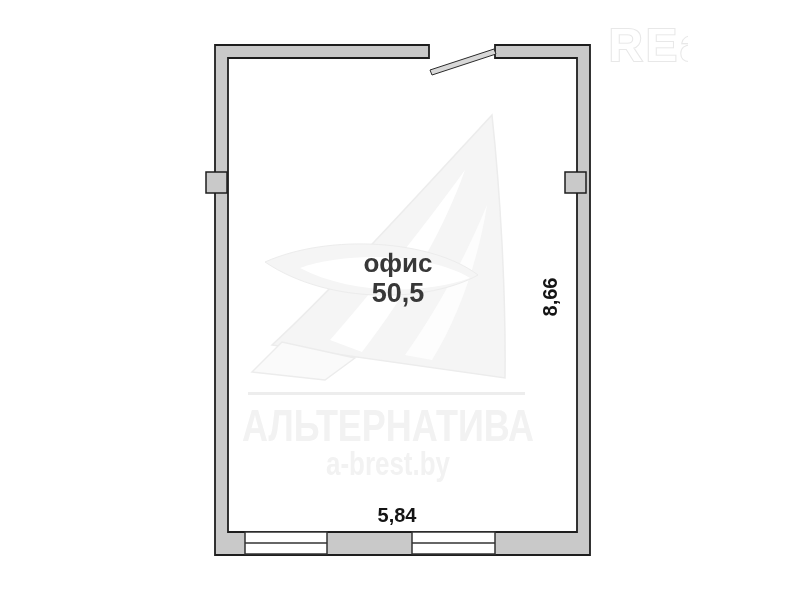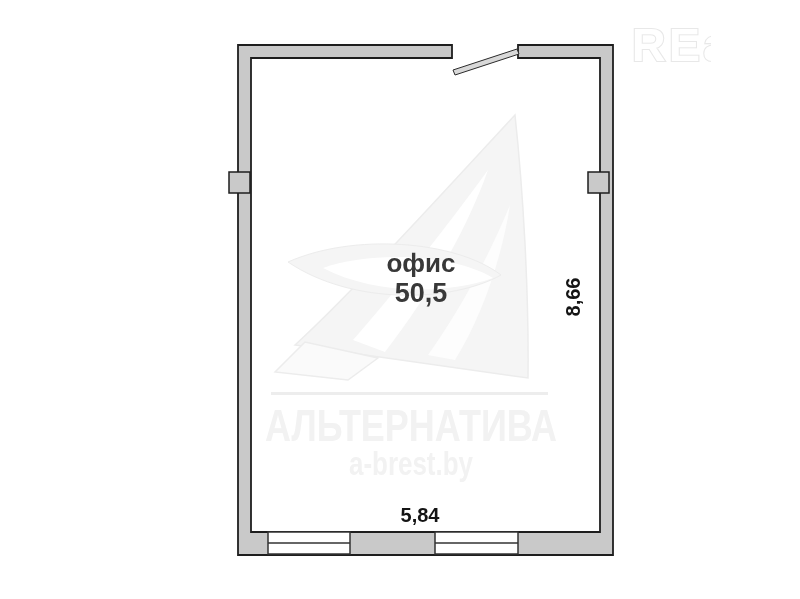--- a/index.html
+++ b/index.html
@@ -3,21 +3,20 @@
 <meta charset="utf-8">
 <style>
   html, body { margin: 0; padding: 0; background: #ffffff; }
   .canvas {
     position: relative;
     width: 688px;
     height: 599px;
     background: #ffffff;
     overflow: hidden;
     font-family: "Liberation Sans", sans-serif;
-    margin-left: 23px;
   }
   .canvas svg { position: absolute; left: 0; top: 0; }
   svg text {
     font-family: "Liberation Sans", sans-serif;
     font-weight: 700;
   }
   .wm-text { opacity: 1; }
 </style>
 </head>
 <body>

